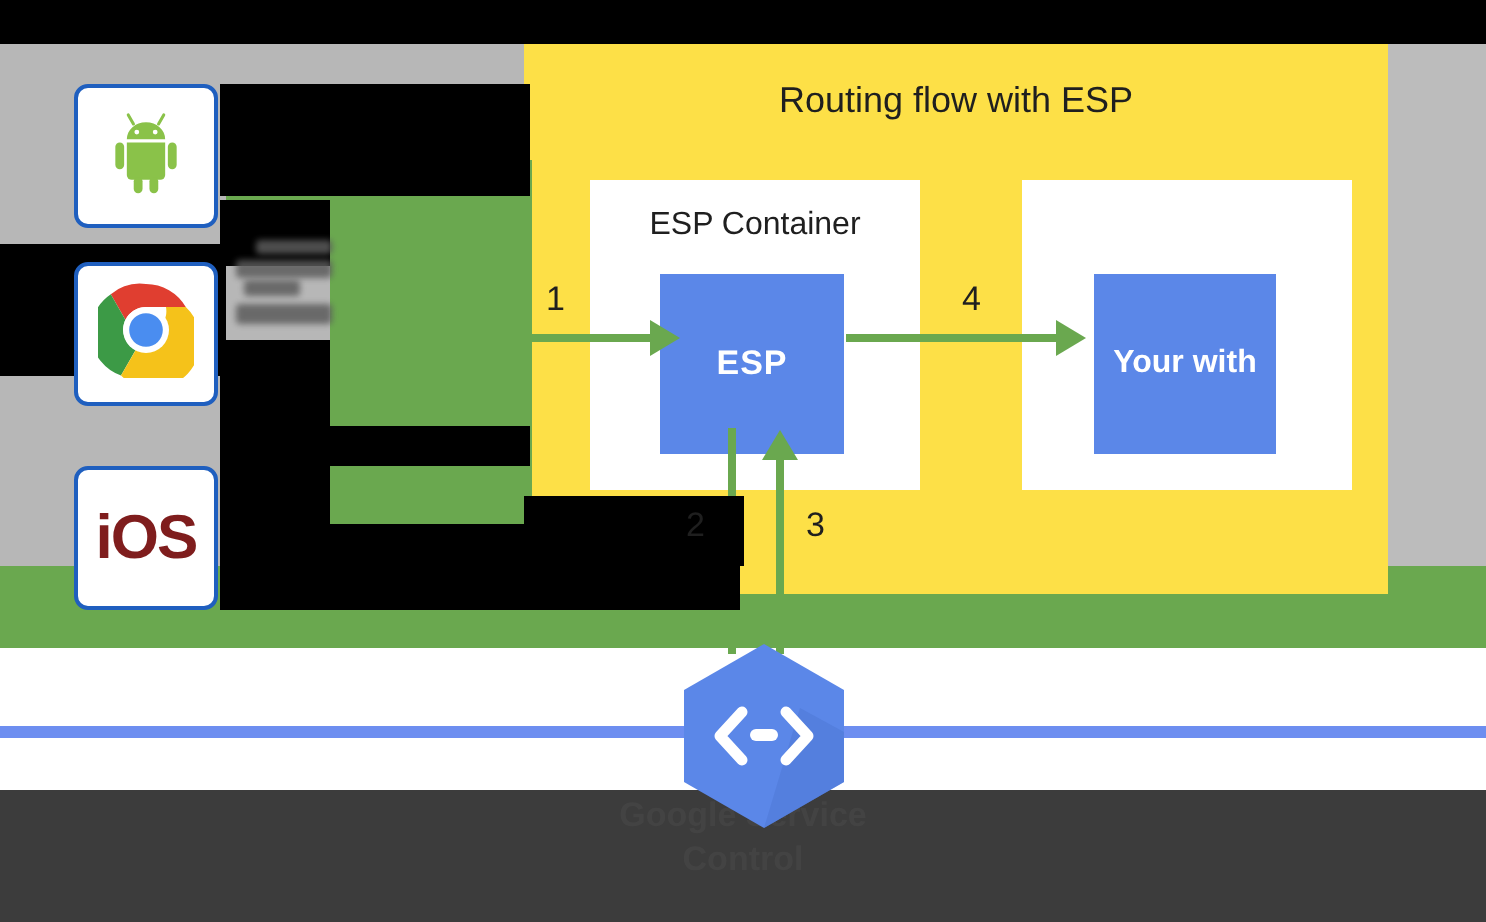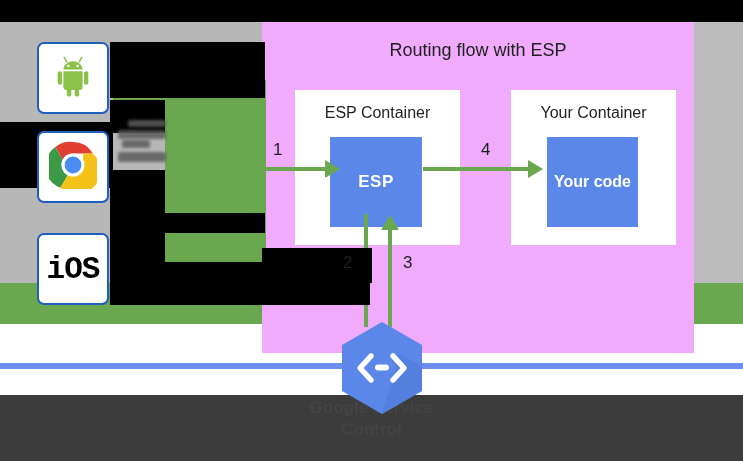--- a/index.html
+++ b/index.html
@@ -54,24 +54,24 @@
   .device-card {
     position: absolute;
     width: 72px; height: 72px;
     background: #ffffff;
     border: 2px solid #1f5fbf;
     border-radius: 7px;
     display: flex; align-items: center; justify-content: center;
     z-index: 6;
   }
   .ios-text {
-    font-family: Liberation Mono, monospace;
+    font-family: Liberation Sans, sans-serif;
     font-weight: bold;
     font-size: 31px;
-    color: #000000;
+    color: #7f1d1d;
     letter-spacing: -1px;
   }
 
   
   .green-block {
     position: absolute; left: 165px; top: 80px; width: 101px; height: 180px;
     background: #6aa84f;
     z-index: 4;
   }
   .green-connector {
@@ -84,22 +84,22 @@
     background: #5c5c5c;
     filter: blur(1.6px);
     opacity: .85;
     z-index: 5;
     border-radius: 2px;
   }
 
   
   .panel {
     position: absolute; left: 262px; top: 22px;
-    width: 432px; height: 331px;
-    background: #f0abfc;
+    width: 432px; height: 275px;
+    background: #fde047;
     z-index: 3;
   }
   .panel-title {
     position: absolute; left: 0; top: 18px; width: 432px;
     text-align: center;
     font-size: 18px; color: #1f1f1f;
   }
   .sub-container {
     position: absolute;
     background: #ffffff;
@@ -228,22 +228,21 @@
 
   <div class="panel">
     <div class="panel-title">Routing flow with ESP</div>
 
     <div class="sub-container" style="left:33px; top:68px; width:165px; height:155px;">
       <div class="sub-title">ESP Container</div>
       <div class="blue-box esp" style="left:35px; top:47px; width:92px; height:90px;">ESP</div>
     </div>
 
     <div class="sub-container" style="left:249px; top:68px; width:165px; height:155px;">
-      <div class="sub-title">Your Container</div>
-      <div class="blue-box yours" style="left:36px; top:47px; width:91px; height:90px;">Your code</div>
+      <div class="blue-box yours" style="left:36px; top:47px; width:91px; height:90px;">Your with</div>
     </div>
   </div>
 
   <div class="arrow-line-h" style="left:262px; top:167px; width:68px;"></div>
   <div class="arrow-head right" style="left:325px; top:160px;"></div>
   <div class="step-num" style="left:273px; top:140px;">1</div>
 
   <div class="arrow-line-h" style="left:423px; top:167px; width:110px;"></div>
   <div class="arrow-head right" style="left:528px; top:160px;"></div>
   <div class="step-num" style="left:481px; top:140px;">4</div>

